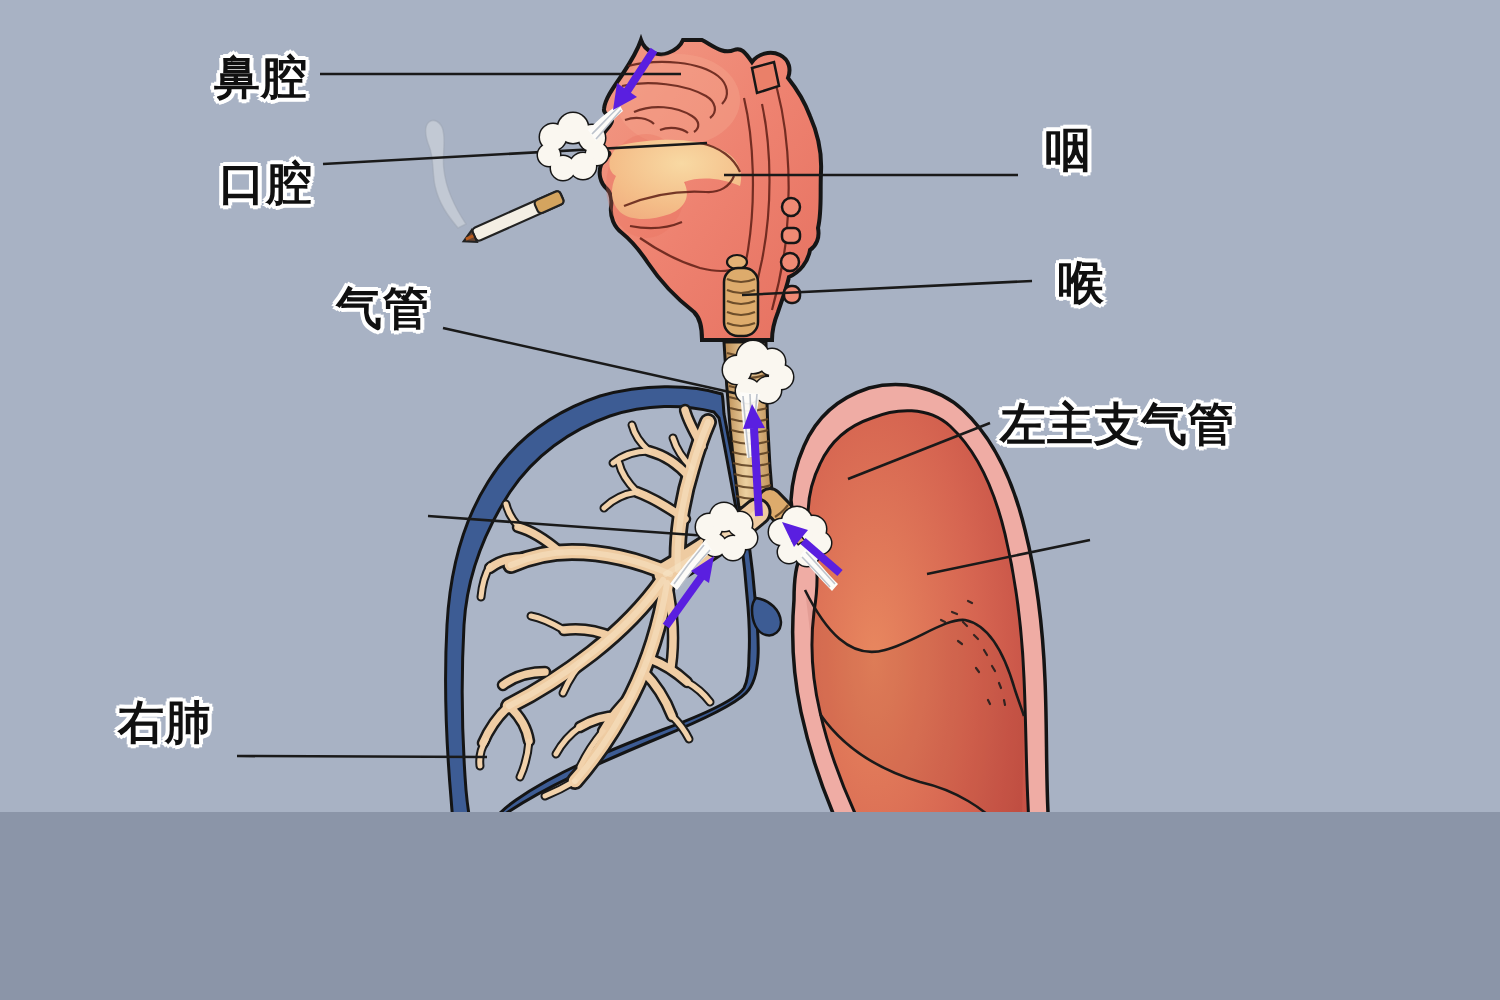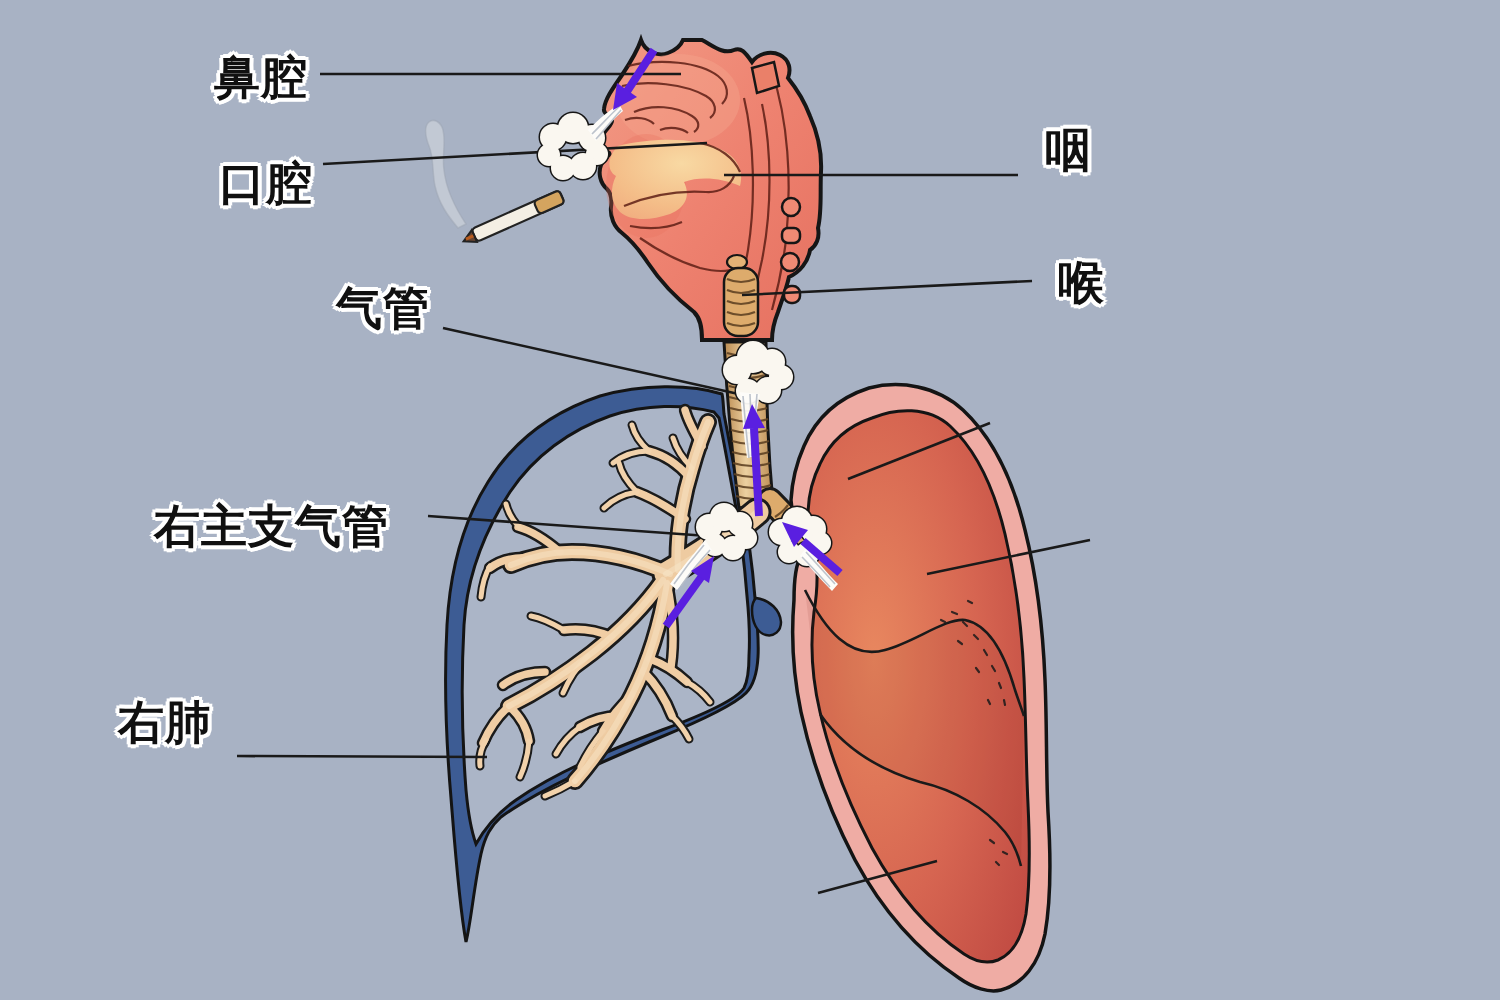--- a/index.html
+++ b/index.html
@@ -1,17 +1,17 @@
 <!DOCTYPE html>
 <html><head>
 <meta charset="utf-8">
 <style>
   html,body{margin:0;padding:0;background:#8b95a8;}
   #stage{
-    position:relative;width:1500px;height:1000px;overflow:hidden;
+    position:relative;width:1500px;height:812px;overflow:hidden;
     background:#a8b2c4;
     font-family:"Liberation Sans","DejaVu Sans",sans-serif;
   }
   #art{position:absolute;left:0;top:0;}
   .lbl{
     position:absolute;transform:translateY(-50%);
     font-size:46px;font-weight:600;color:#101010;line-height:1;
     white-space:nowrap;letter-spacing:1px;
     text-shadow:
       -3px -3px 0 #fff, -3px 3px 0 #fff, 3px -3px 0 #fff, 3px 3px 0 #fff,
@@ -374,15 +374,15 @@
     <line x1="840" y1="573" x2="803" y2="541" stroke="#5a1fe0" stroke-width="8"></line>
     <polygon points="782,522 808,530 794,547"></polygon>
   </g>
 </svg>
 
   <div class="lbl" style="left:214px;top:77px">鼻腔</div>
   <div class="lbl" style="left:219px;top:183px">口腔</div>
   <div class="lbl" style="left:1045px;top:150px">咽</div>
   <div class="lbl" style="left:1058px;top:282px">喉</div>
   <div class="lbl" style="left:336px;top:308px">气管</div>
-  <div class="lbl" style="left:154px;top:526px">右主支气管</div>
+  <div class="lbl" style="left:1000px;top:424px">左主支气管</div>
   <div class="lbl" style="left:118px;top:722px">右肺</div>
 </div>
 
 </body></html>

